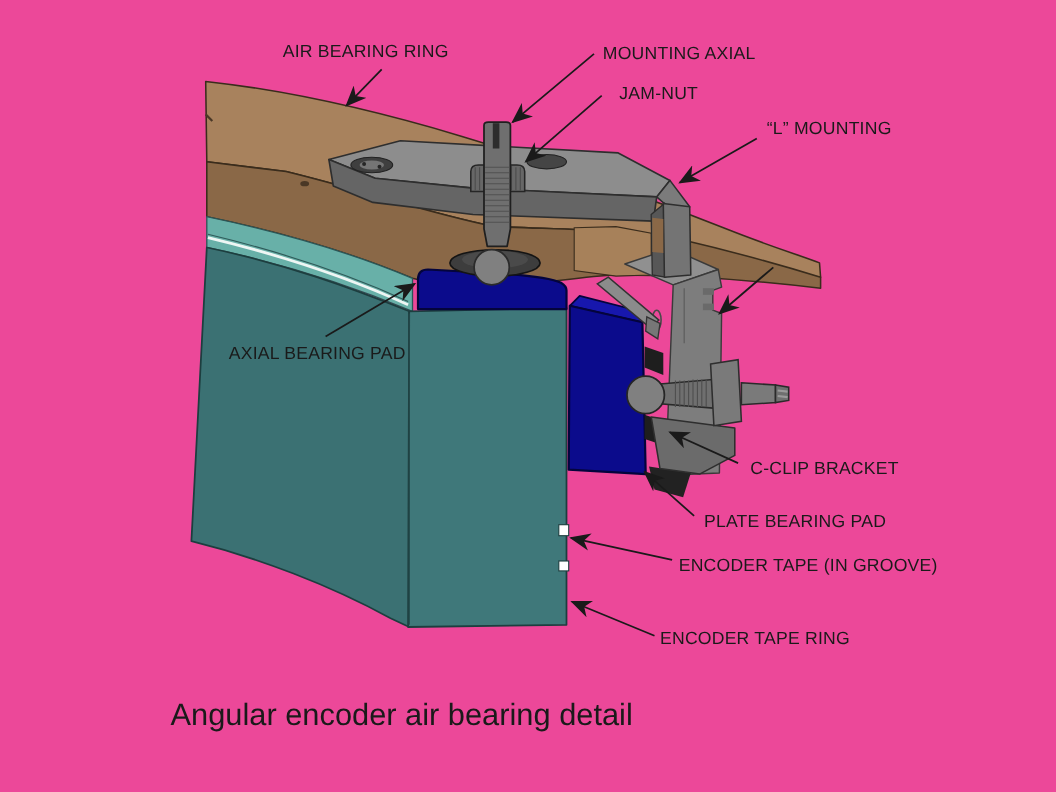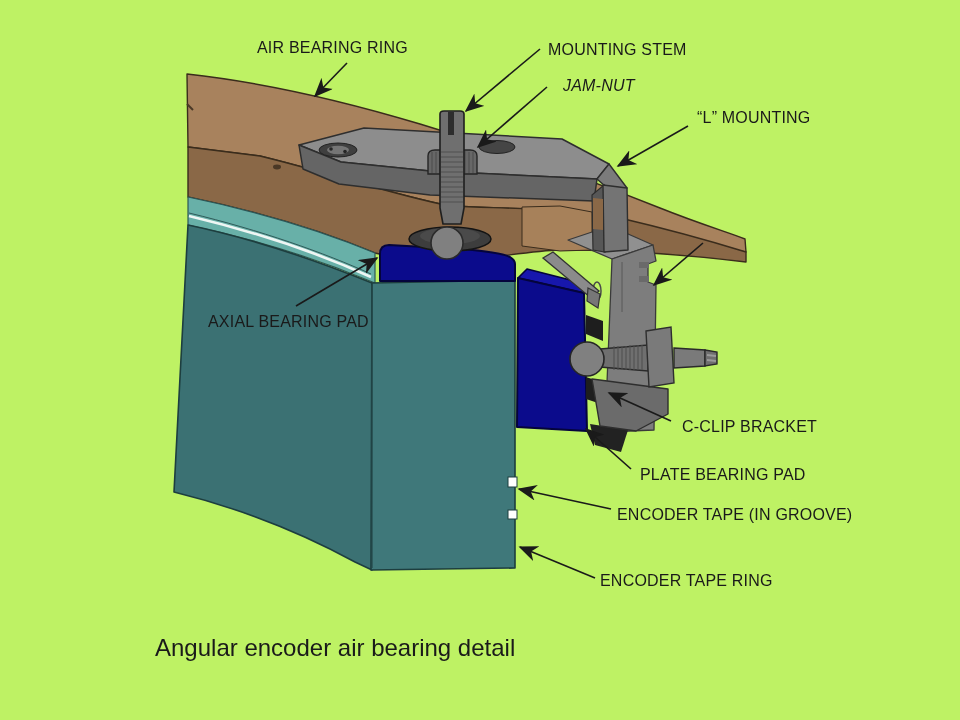--- a/index.html
+++ b/index.html
@@ -1,26 +1,26 @@
 <!DOCTYPE html>
 <html><head>
 <meta charset="utf-8">
 <style>
   html,body{margin:0;padding:0;background:#fff;}
   #slide{
-    position:relative;width:960px;height:720px;background:#bef264;
+    position:relative;width:960px;height:720px;background:#ec4899;
     font-family:"Liberation Sans",sans-serif;overflow:hidden;
   }
   #diagram-svg{position:absolute;left:0;top:0;}
   .part-label{
     position:absolute;font-size:16px;line-height:17px;color:#1a1a1a;
     white-space:nowrap;letter-spacing:0.2px;
   }
   .caption{
-    position:absolute;left:155px;top:634px;font-size:24px;color:#1a1a1a;
+    position:absolute;left:155px;top:634px;font-size:28px;color:#1a1a1a;
     white-space:nowrap;
   }
 </style>
 </head>
 <body>
 
 <div id="slide">
 
 <svg id="diagram-svg" width="960" height="720" viewBox="0 0 960 720">
   <defs>
@@ -124,22 +124,22 @@
     <line x1="703" y1="243" x2="654" y2="285" marker-end="url(#ah)"></line>
     <line x1="296" y1="306" x2="377" y2="258" marker-end="url(#ah)"></line>
     <line x1="671" y1="421" x2="609" y2="393" marker-end="url(#ah)"></line>
     <line x1="631" y1="469" x2="586" y2="429" marker-end="url(#ah)"></line>
     <line x1="611" y1="509" x2="519" y2="489" marker-end="url(#ah)"></line>
     <line x1="595" y1="578" x2="520" y2="547" marker-end="url(#ah)"></line>
   </g>
 </svg>
 
   <div class="part-label" style="left:257px;top:39px;">AIR BEARING RING</div>
-  <div class="part-label" style="left:548px;top:41px;">MOUNTING STEM</div>
-  <div class="part-label" style="left:563px;top:77px;font-style:italic;">JAM-NUT</div>
+  <div class="part-label" style="left:548px;top:41px;">MOUNTING AXIAL</div>
+  <div class="part-label" style="left:563px;top:77px;">JAM-NUT</div>
   <div class="part-label" style="left:697px;top:109px;">“L” MOUNTING</div>
   <div class="part-label" style="left:208px;top:313px;">AXIAL BEARING PAD</div>
   <div class="part-label" style="left:682px;top:418px;">C-CLIP BRACKET</div>
   <div class="part-label" style="left:640px;top:466px;">PLATE BEARING PAD</div>
   <div class="part-label" style="left:600px;top:572px;">ENCODER TAPE RING</div>
   <div class="part-label" style="left:617px;top:506px;">ENCODER TAPE (IN GROOVE)</div>
 
   <div class="caption">Angular encoder air bearing detail</div>
 </div>
 

